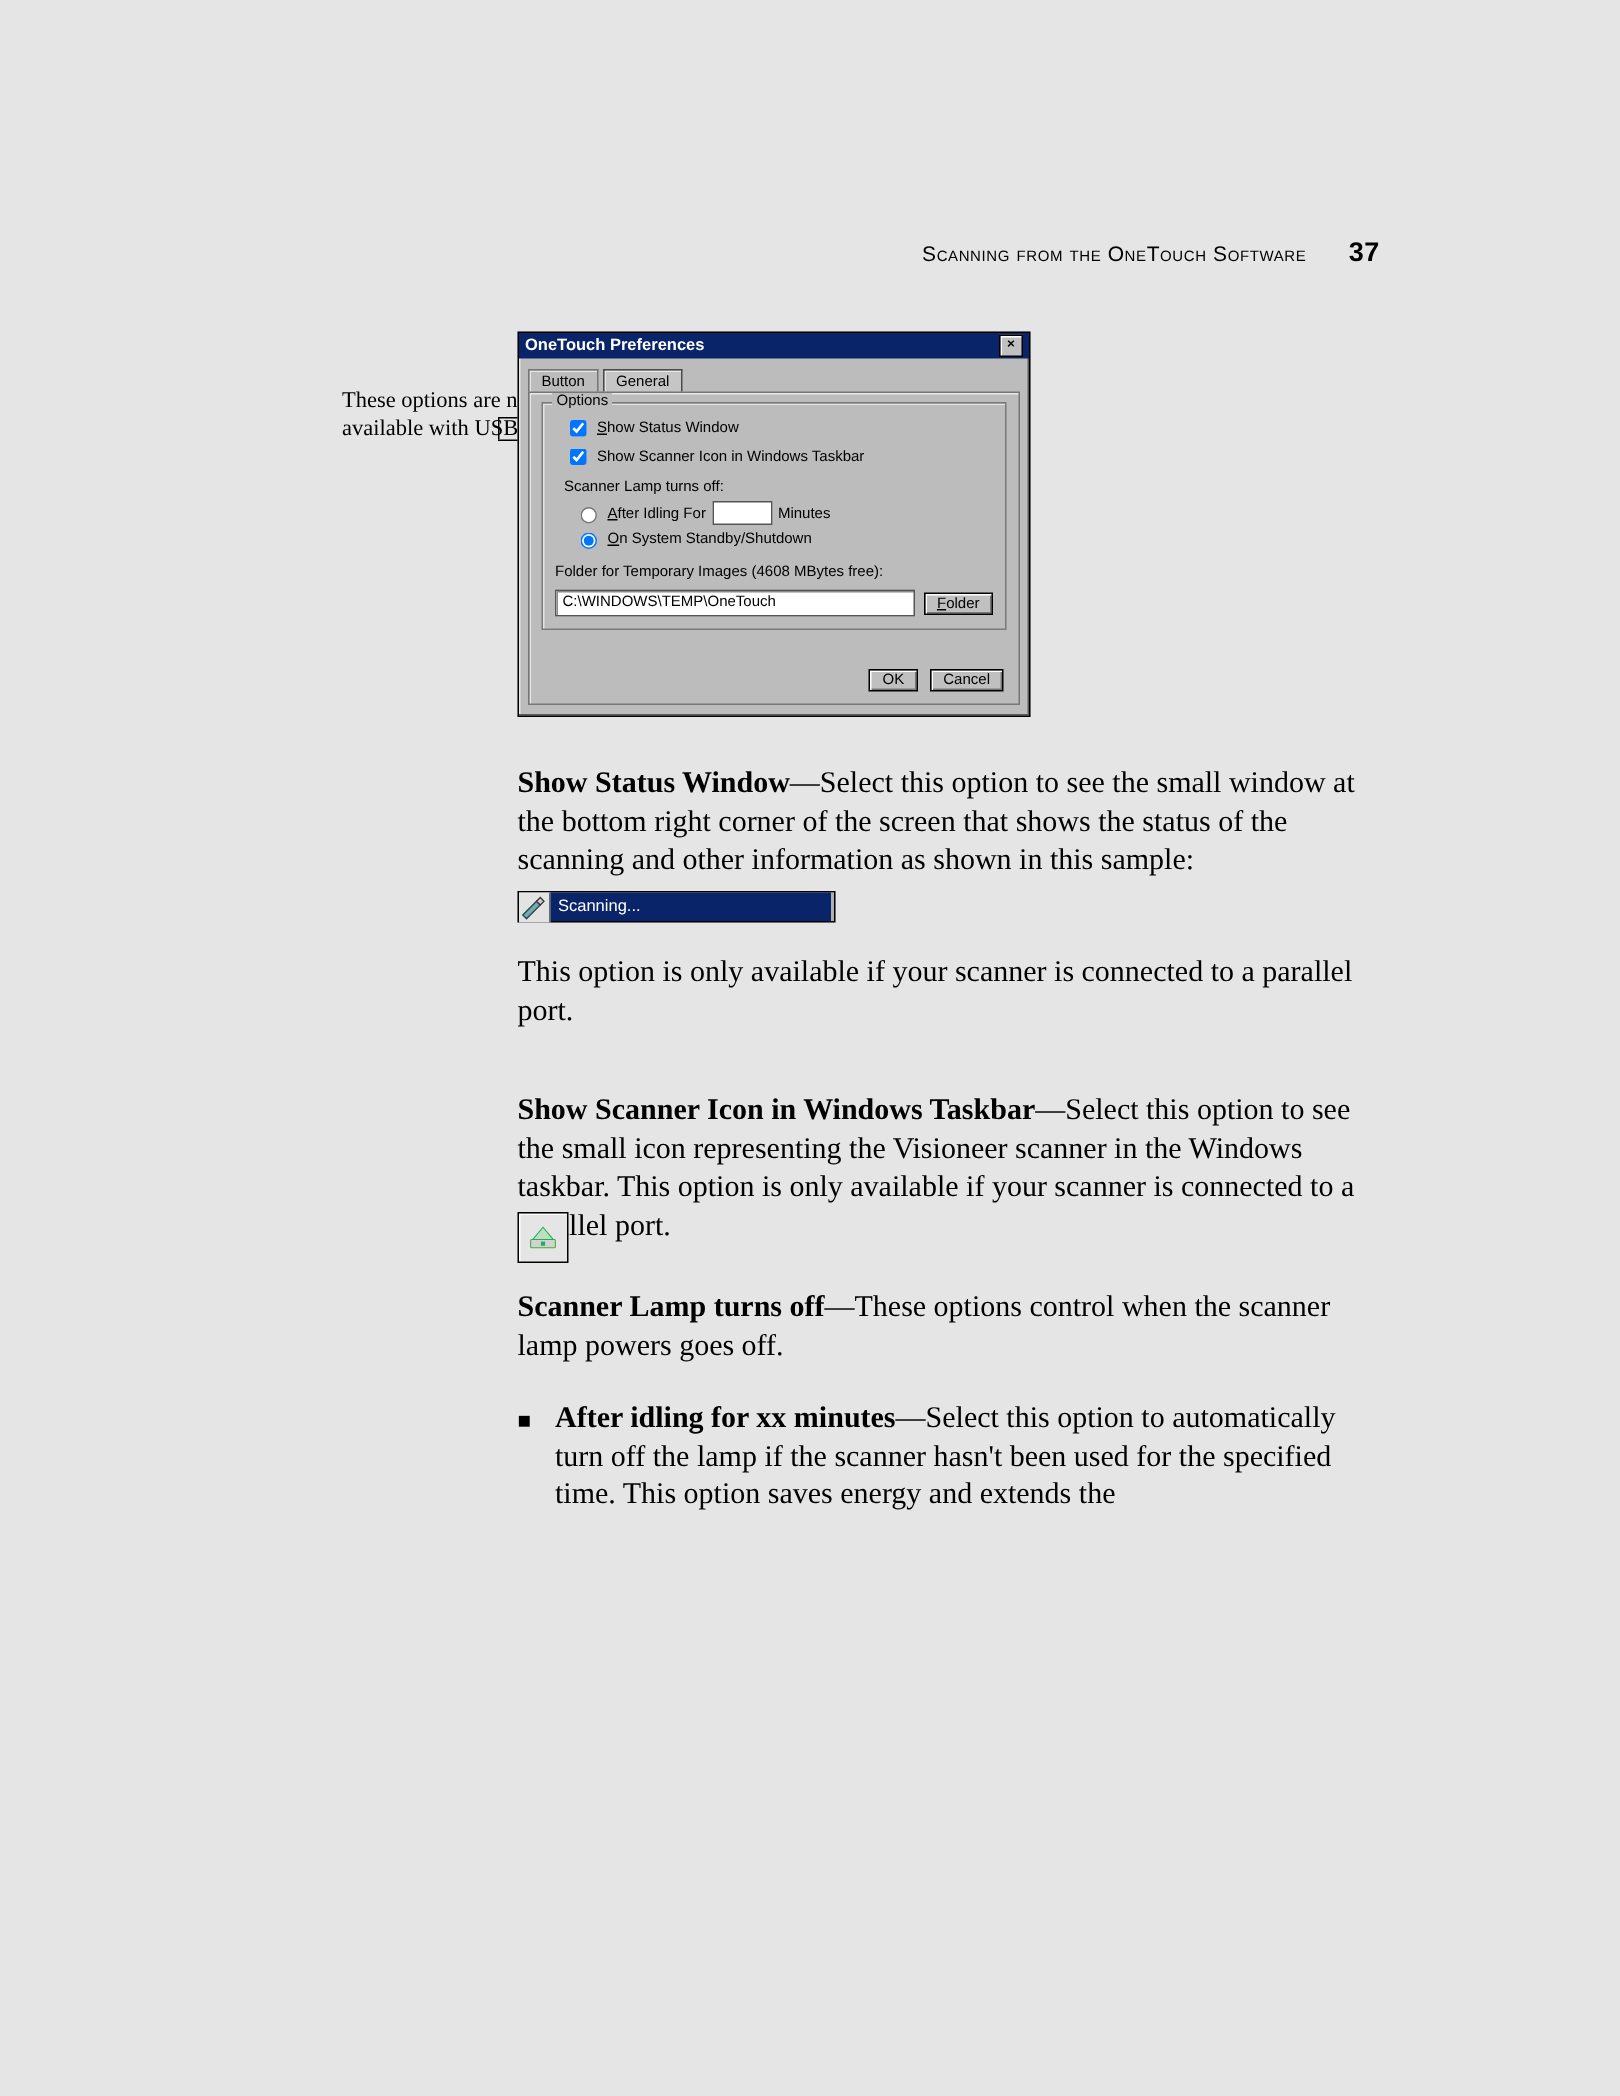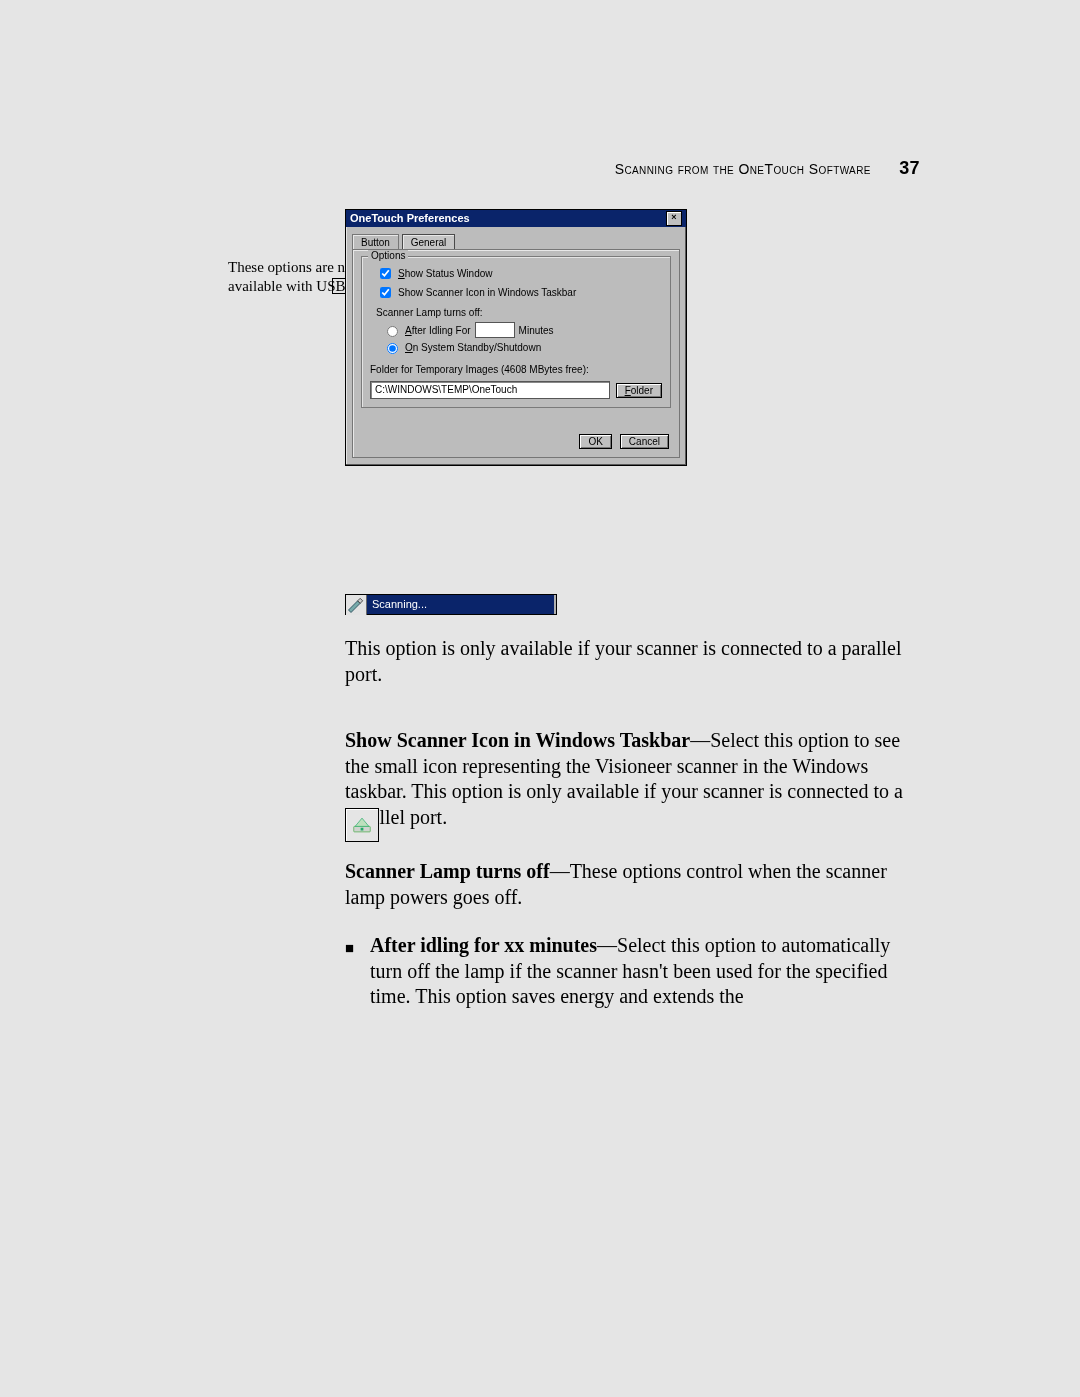--- a/index.html
+++ b/index.html
@@ -37,21 +37,21 @@
     margin-left: 23px;
   }
   .callout-line { position: absolute; background: #000; }
   .hline1 { left: 332px; top: 278px; width: 60px; height: 1px; }
   .hline2 { left: 332px; top: 293px; width: 60px; height: 1px; }
   .vline  { left: 332px; top: 278px; width: 1px; height: 15px; }
 
   
   .dlg {
     position: absolute;
-    left: 345px; top: 209px;
+    left: 345px; top: 221px;
     width: 340px; height: 255px;
     background: #bcbcbc;
     border: 1px solid #000;
     box-shadow: inset -1px -1px 0 #5a5a5a, inset 1px 1px 0 #e5e5e5;
     font-family: Tahoma, Arial, sans-serif;
     font-size: 10px;
     color: #000;
   }
   .titlebar {
     background: #0a246a;
@@ -261,20 +261,23 @@
         </div>
       </div>
 
       <div class="dlg-buttons">
         <button class="winbtn"><span>OK</span></button>
         <button class="winbtn"><span>Cancel</span></button>
       </div>
     </div>
   </div>
 
+  <div class="bodycol p1">
+    <b>Show Status Window</b><span>—Select this option to see the small window at the bottom right corner of the screen that shows the status of the scanning and other information as shown in this sample:</span>
+  </div>
 
   <div class="statusimg">
     <div class="icon">
       <svg viewBox="0 0 24 24">
           <path d="M3 18 L14 7 L17 10 L6 21 Z" fill="#7aa" stroke="#245" stroke-width="1"></path>
           <path d="M14 7 L17 4 L20 7 L17 10 Z" fill="#ccc" stroke="#333"></path>
         </svg>
     </div>
     <div class="bar">Scanning...</div>
   </div>

